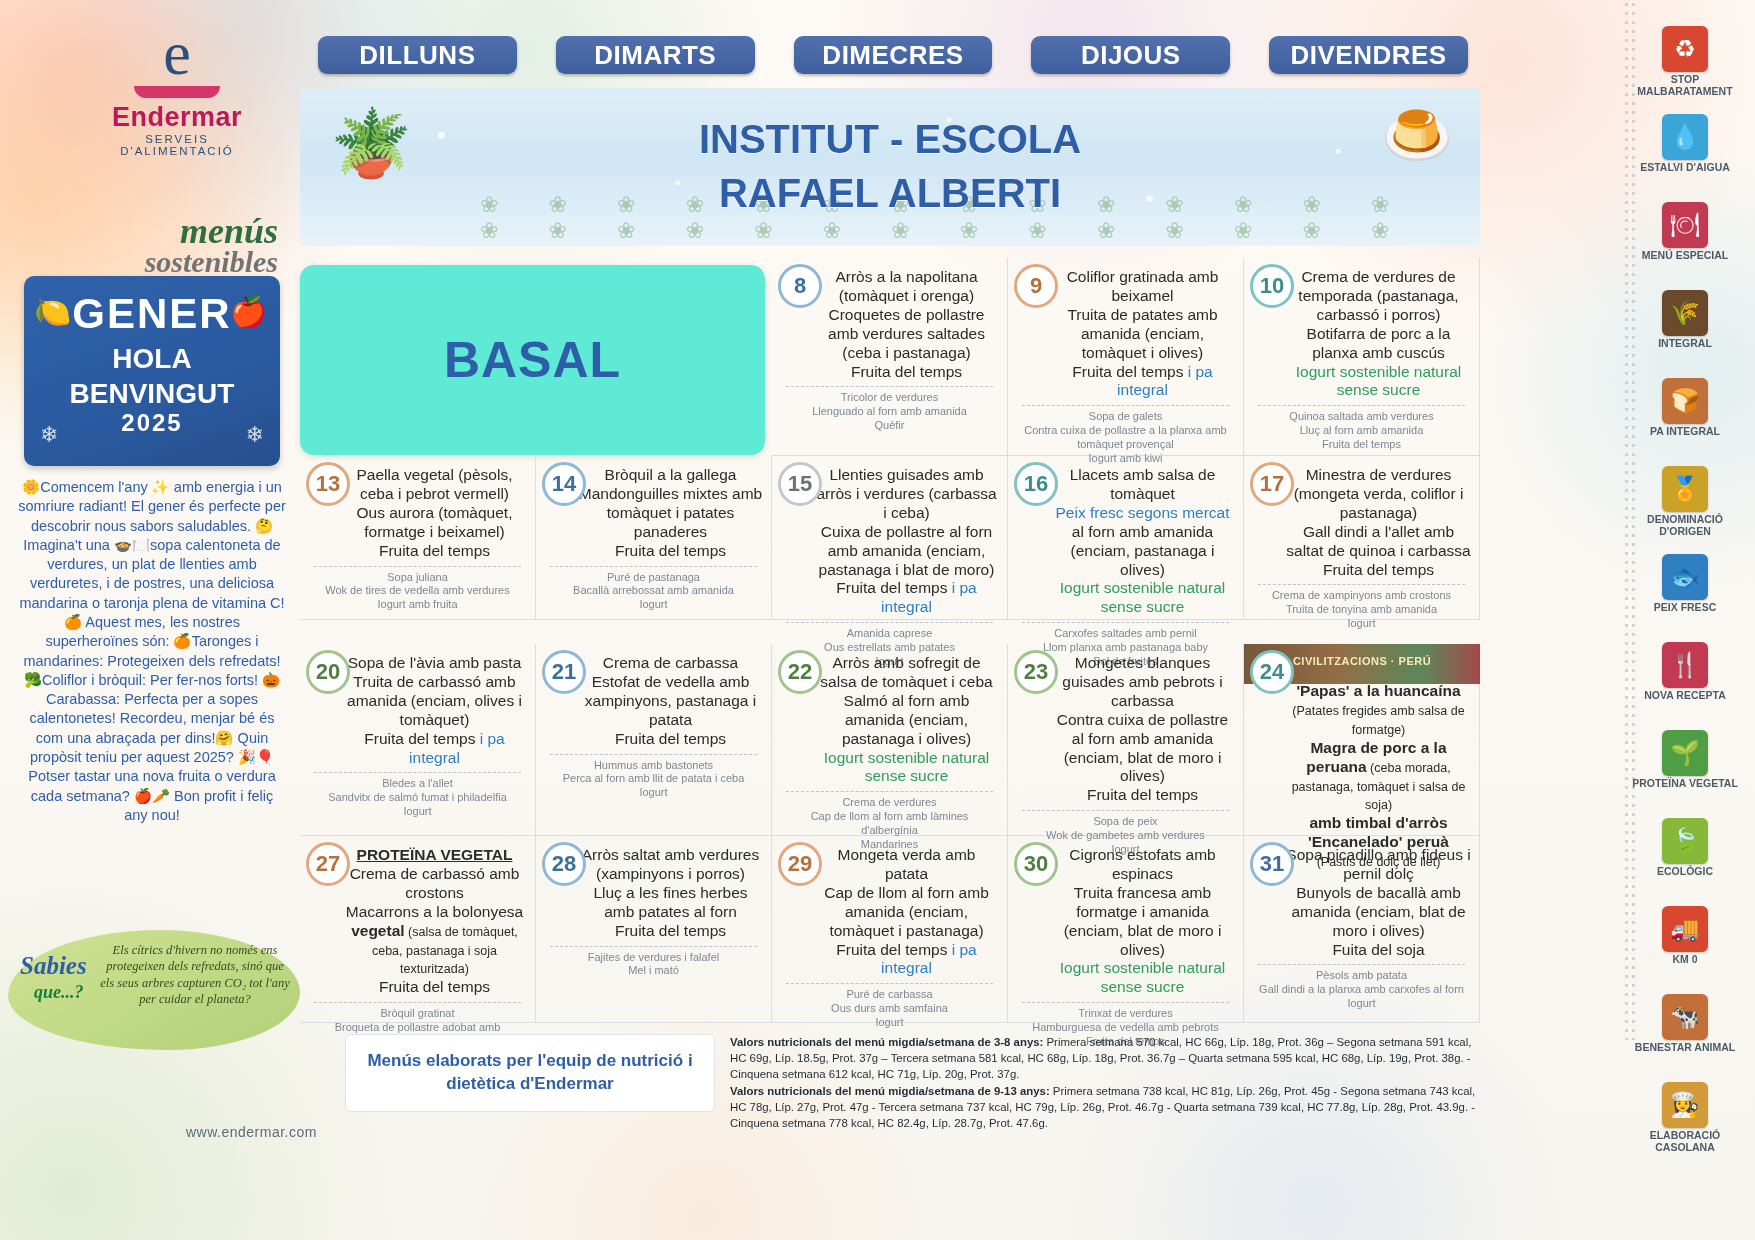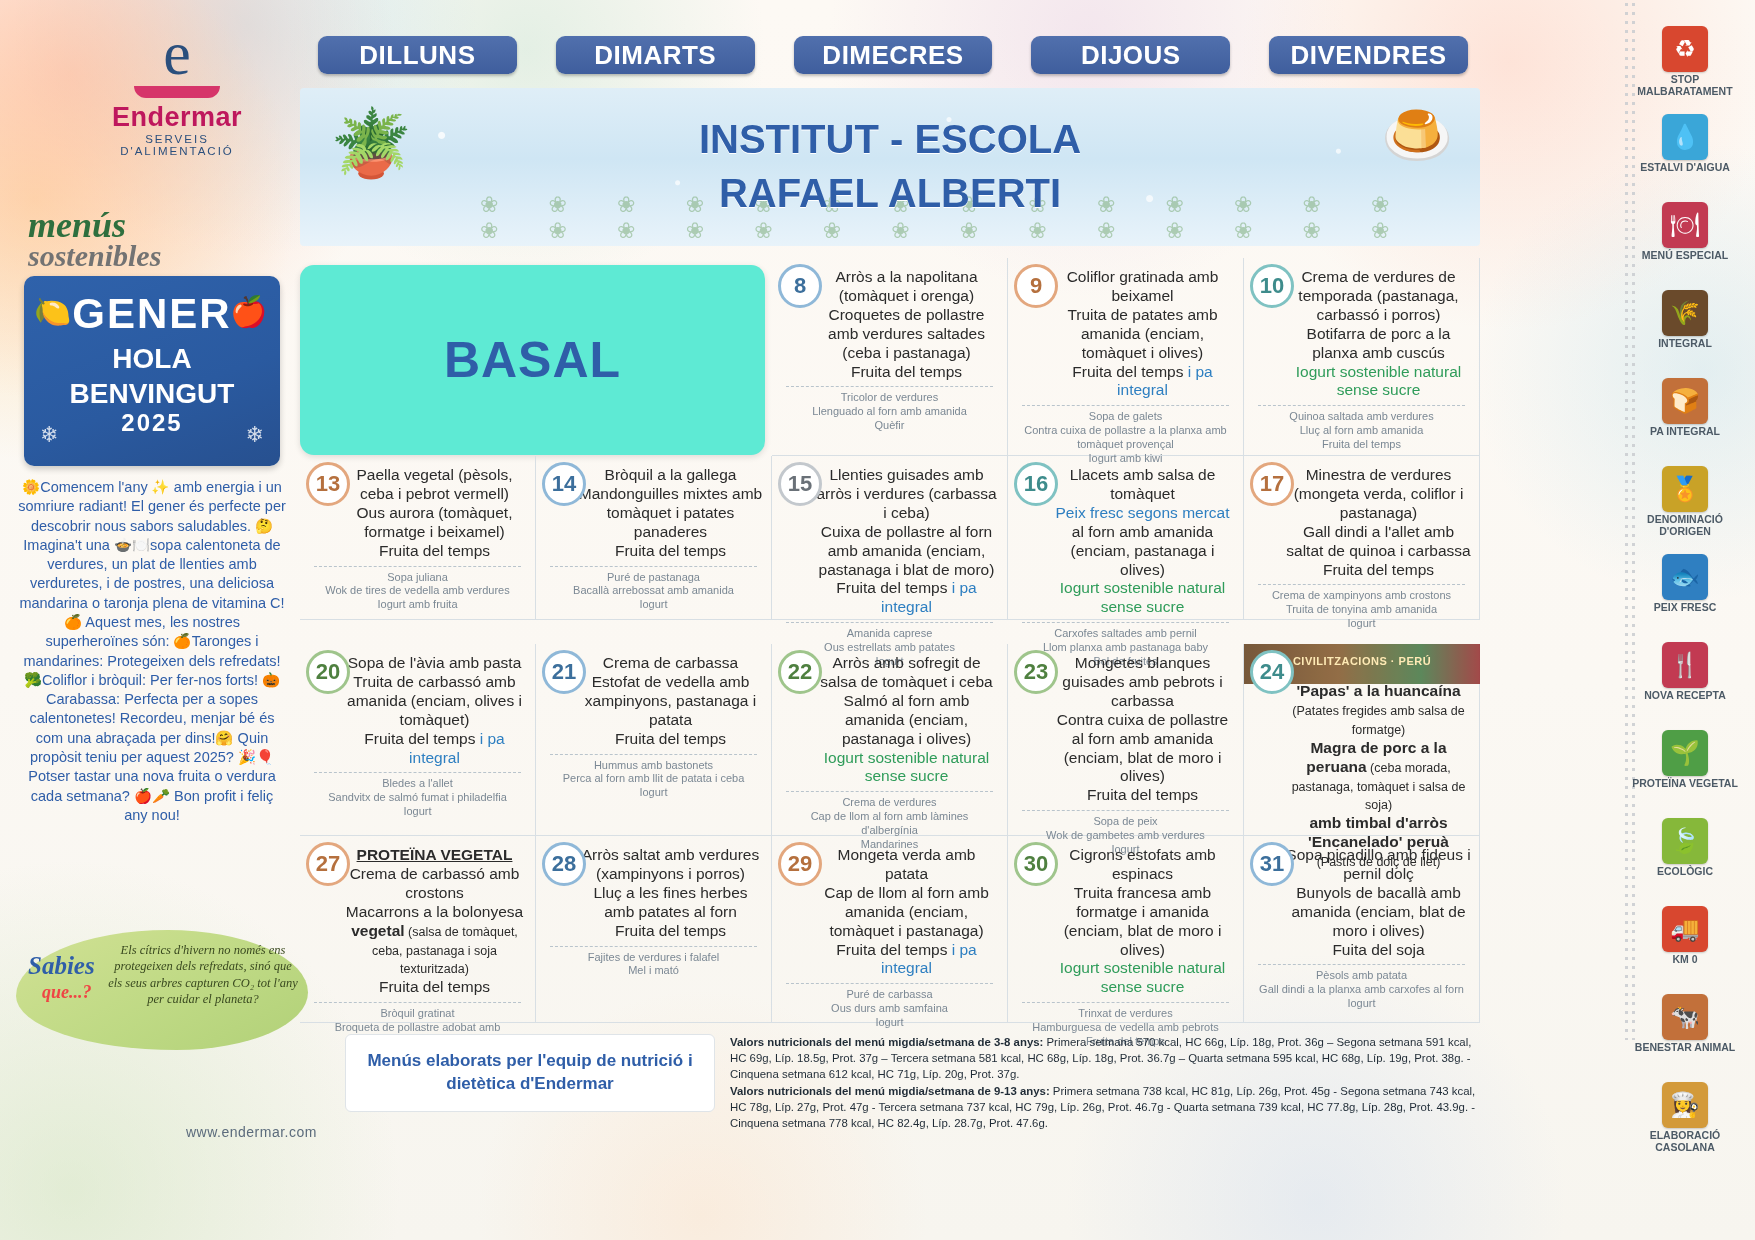--- a/index.html
+++ b/index.html
@@ -105,21 +105,21 @@
     text-align:center;color:#7b8894;font-size:11px;line-height:1.25;
   }
 
   
   .logo{position:absolute;left:92px;top:22px;width:170px;text-align:center;}
   .logo .mark{font-size:62px;color:#2b4f7d;line-height:1;font-family:"Liberation Serif",serif;}
   .logo .swoosh{width:86px;height:12px;margin:2px auto 0;border-radius:0 0 40px 40px;background:#d6356a;}
   .logo .name{font-size:27px;font-weight:bold;color:#be185d;letter-spacing:.5px;margin-top:4px;}
   .logo .sub2{font-size:11.5px;color:#2b4f7d;letter-spacing:2px;}
 
-  .menus-badge{position:absolute;left:28px;top:208px;width:250px;text-align:left;}
+  .menus-badge{position:absolute;left:28px;top:214px;width:250px;text-align:right;}
   .menus-badge .m1{font-size:36px;color:#2f6f3e;font-family:"Liberation Serif",serif;font-style:italic;font-weight:bold;line-height:.95;}
   .menus-badge .m2{font-size:30px;color:#737373;font-family:"Liberation Serif",serif;font-style:italic;font-weight:bold;line-height:.95;}
 
   .monthcard{
     position:absolute;left:24px;top:276px;width:256px;height:190px;border-radius:10px;
     background:linear-gradient(160deg,#2f62ab 0%,#2a5aa0 60%,#27508f 100%);
     color:#fff;text-align:center;box-shadow:0 3px 6px rgba(0,0,0,.2);
   }
   .monthcard .gener{font-size:42px;font-weight:bold;letter-spacing:2px;margin-top:14px;}
   .monthcard .hola{font-size:28px;font-weight:bold;line-height:1.05;margin-top:6px;}
@@ -128,29 +128,29 @@
   .monthcard .fruit2{position:absolute;right:12px;top:18px;font-size:30px;}
   .monthcard .flake{position:absolute;left:16px;bottom:18px;font-size:22px;opacity:.8;}
   .monthcard .flake2{position:absolute;right:16px;bottom:18px;font-size:22px;opacity:.8;}
 
   .blurb{
     position:absolute;left:18px;top:478px;width:268px;
     text-align:center;color:#2f5ea8;font-size:14.5px;line-height:1.33;
   }
 
   .didyouknow{
-    position:absolute;left:16px;top:930px;width:292px;height:120px;
+    position:absolute;left:8px;top:930px;width:292px;height:120px;
   }
   .dyk-blob{
     position:absolute;inset:0;border-radius:52% 48% 45% 55%/55% 52% 48% 45%;
     background:linear-gradient(150deg,#cfe08f 0%,#bcd87f 55%,#aecf72 100%);
     opacity:.95;
   }
   .dyk-t1{position:absolute;left:12px;top:22px;font-size:25px;color:#2f5ea8;font-family:"Liberation Serif",serif;font-style:italic;font-weight:bold;}
-  .dyk-t2{position:absolute;left:26px;top:52px;font-size:18px;color:#ef4444;font-family:"Liberation Serif",serif;font-style:italic;font-weight:bold;}
+  .dyk-t2{position:absolute;left:26px;top:52px;font-size:18px;color:#15803d;font-family:"Liberation Serif",serif;font-style:italic;font-weight:bold;}
   .dyk-body{position:absolute;left:92px;top:12px;width:190px;font-size:12.5px;color:#39491f;
     font-family:"Liberation Serif",serif;font-style:italic;line-height:1.3;text-align:center;}
 
   .website{position:absolute;left:186px;top:1124px;font-size:14px;color:#5b6b7c;letter-spacing:.5px;}
 
   
   .rail{position:absolute;right:6px;top:24px;width:128px;}
   .railitem{width:128px;height:86px;text-align:center;margin-bottom:1px;position:relative;}
   .railicon{
     width:46px;height:46px;margin:2px auto 2px;border-radius:6px;

